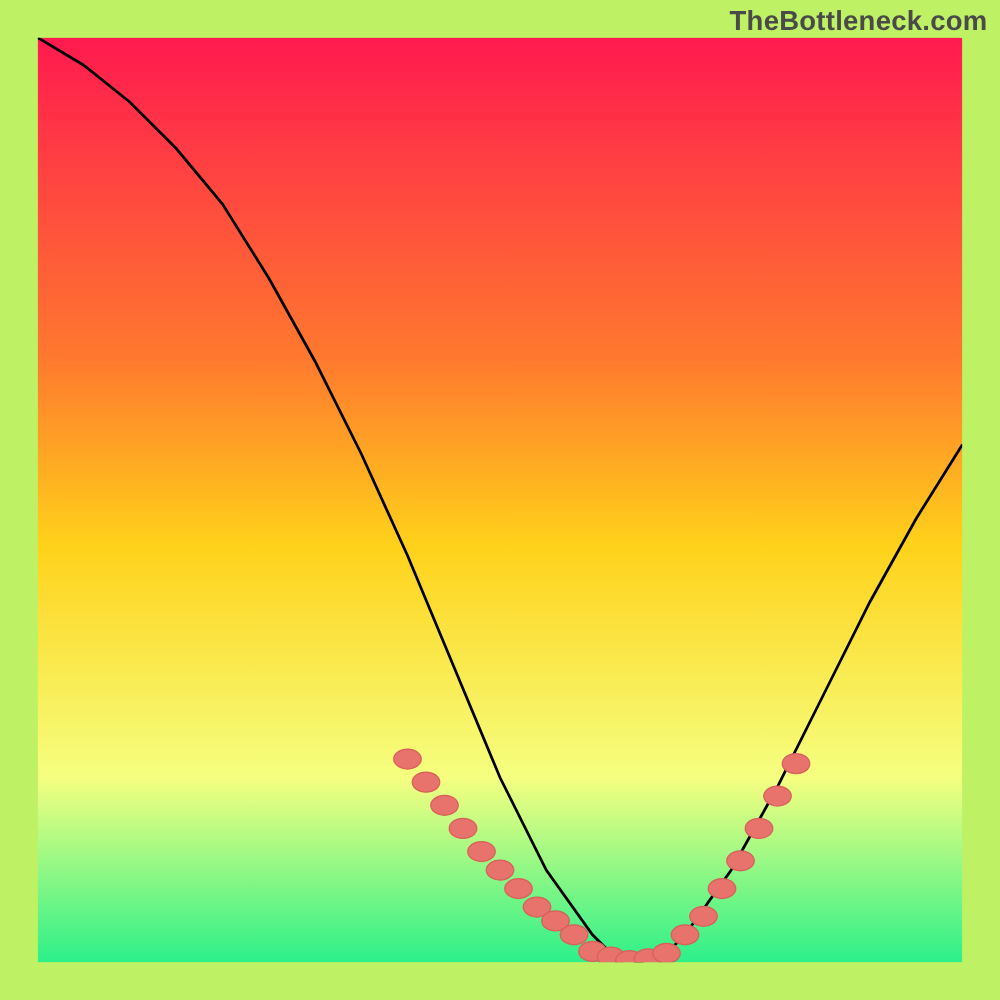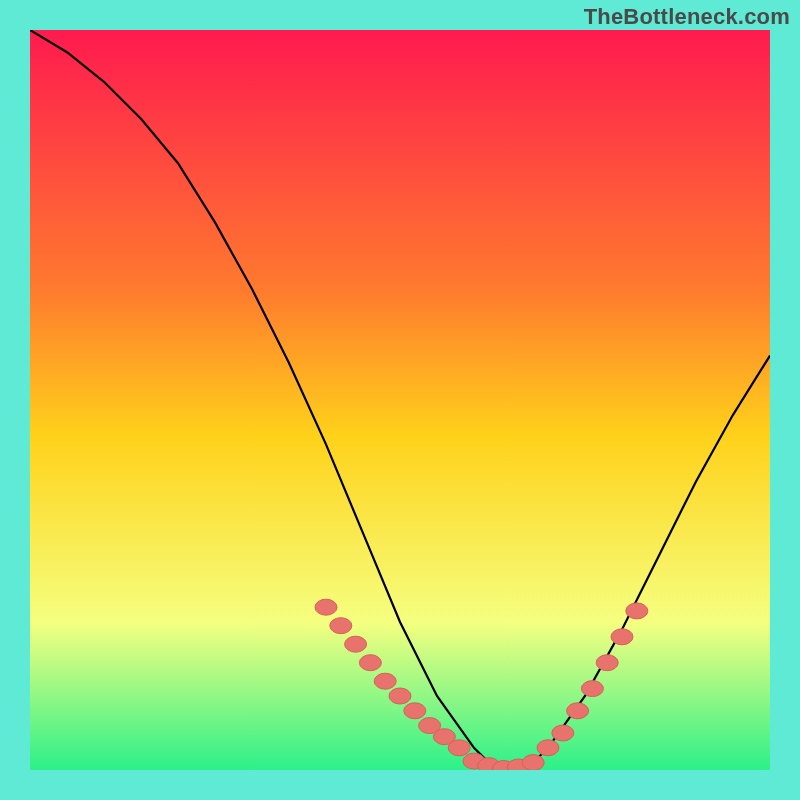--- a/index.html
+++ b/index.html
@@ -8,21 +8,21 @@
     background: #000;
     width: 800px;
     height: 800px;
     overflow: hidden;
     font-family: Arial, Helvetica, sans-serif;
   }
   .frame {
     position: relative;
     width: 800px;
     height: 800px;
-    background: #5eead4;
+    background: #bef264;
   }
   .watermark {
     position: absolute;
     top: 4px;
     right: 10px;
     color: #4a4a4a;
     font-size: 22px;
     font-weight: bold;
     letter-spacing: 0.2px;
     z-index: 10;

